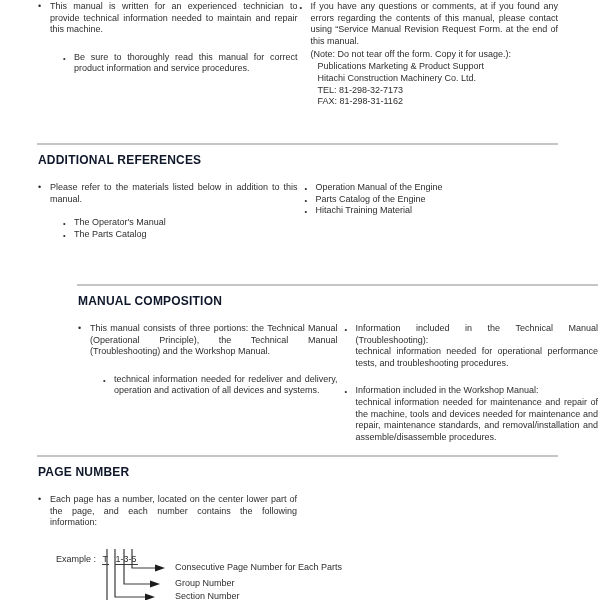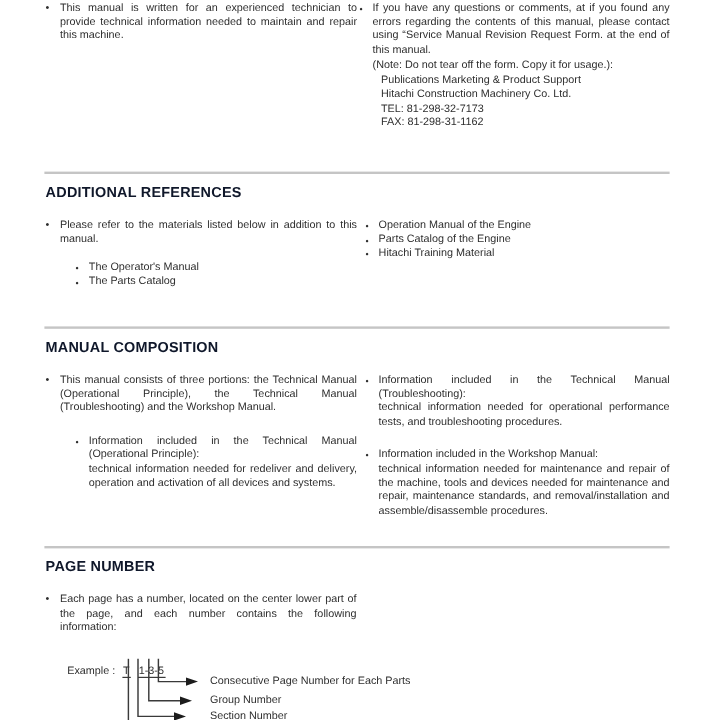--- a/index.html
+++ b/index.html
@@ -4,21 +4,21 @@
 <style>
   html,body { margin:0; padding:0; }
   body {
     width:600px; height:600px; overflow:hidden; background:#ffffff;
     font-family:"Liberation Sans", sans-serif; color:#2e2e2e;
   }
   .page { position:relative; width:600px; height:600px; background:#fff; }
   section { position:absolute; left:37px; width:521px; }
   #intro { top:1px; }
   #s1 { top:143px; }
-  #s2 { top:272px; }
+  #s2 { top:284px;margin-left:40px; }
   #s3 { top:455px; height:145px; }
   .rule { border:0; border-top:2px solid #c5c5c5; margin:0; }
   h2 {
     font-size:12px; font-weight:bold; color:#0f172a;
     margin:8px 0 0 1px; letter-spacing:.2px;
   }
   .sect-body { margin-top:15px; }
   .cols { display:grid; grid-template-columns:1fr 1fr; }
   .p, .li { font-size:9px; line-height:11.6px; text-align:justify; }
   .li { position:relative; padding-left:13px; }
@@ -45,20 +45,23 @@
 </head>
 <body>
 
 <div class="page">
 
   <section id="intro">
     <div class="cols">
       <div>
         <div class="li">
           <div class="p">This manual is written for an experienced technician to provide technical information needed to maintain and repair this machine.</div>
+        </div>
+        <div class="li small ind mt">
+          <div class="p">Be sure to thoroughly read this manual for correct product information and service procedures.</div>
         </div>
       </div>
       <div>
         <div class="li small">
           <div class="p">If you have any questions or comments, at if you found any errors regarding the contents of this manual, please contact using “Service Manual Revision Request Form. at the end of this manual.</div>
           <div class="p plain tight">(Note: Do not tear off the form. Copy it for usage.):</div>
           <div class="contact">
             <div>Publications Marketing &amp; Product Support</div>
             <div>Hitachi Construction Machinery Co. Ltd.</div>
             <div>TEL: 81-298-32-7173</div>
@@ -100,21 +103,20 @@
 
   <section id="s2">
     <hr class="rule">
     <h2>MANUAL COMPOSITION</h2>
     <div class="sect-body cols">
       <div>
         <div class="li">
           <div class="p">This manual consists of three portions: the Technical Manual (Operational Principle), the Technical Manual (Troubleshooting) and the Workshop Manual.</div>
         </div>
         <div class="li small ind mt">
-          <div class="p">Information included in the Technical Manual (Operational Principle):</div>
           <div class="p">technical information needed for redeliver and delivery, operation and activation of all devices and systems.</div>
         </div>
       </div>
       <div>
         <div class="li small ind-sm">
           <div class="p">Information included in the Technical Manual (Troubleshooting):</div>
           <div class="p">technical information needed for operational performance tests, and troubleshooting procedures.</div>
         </div>
         <div class="li small ind-sm mt">
           <div class="p">Information included in the Workshop Manual:</div>

